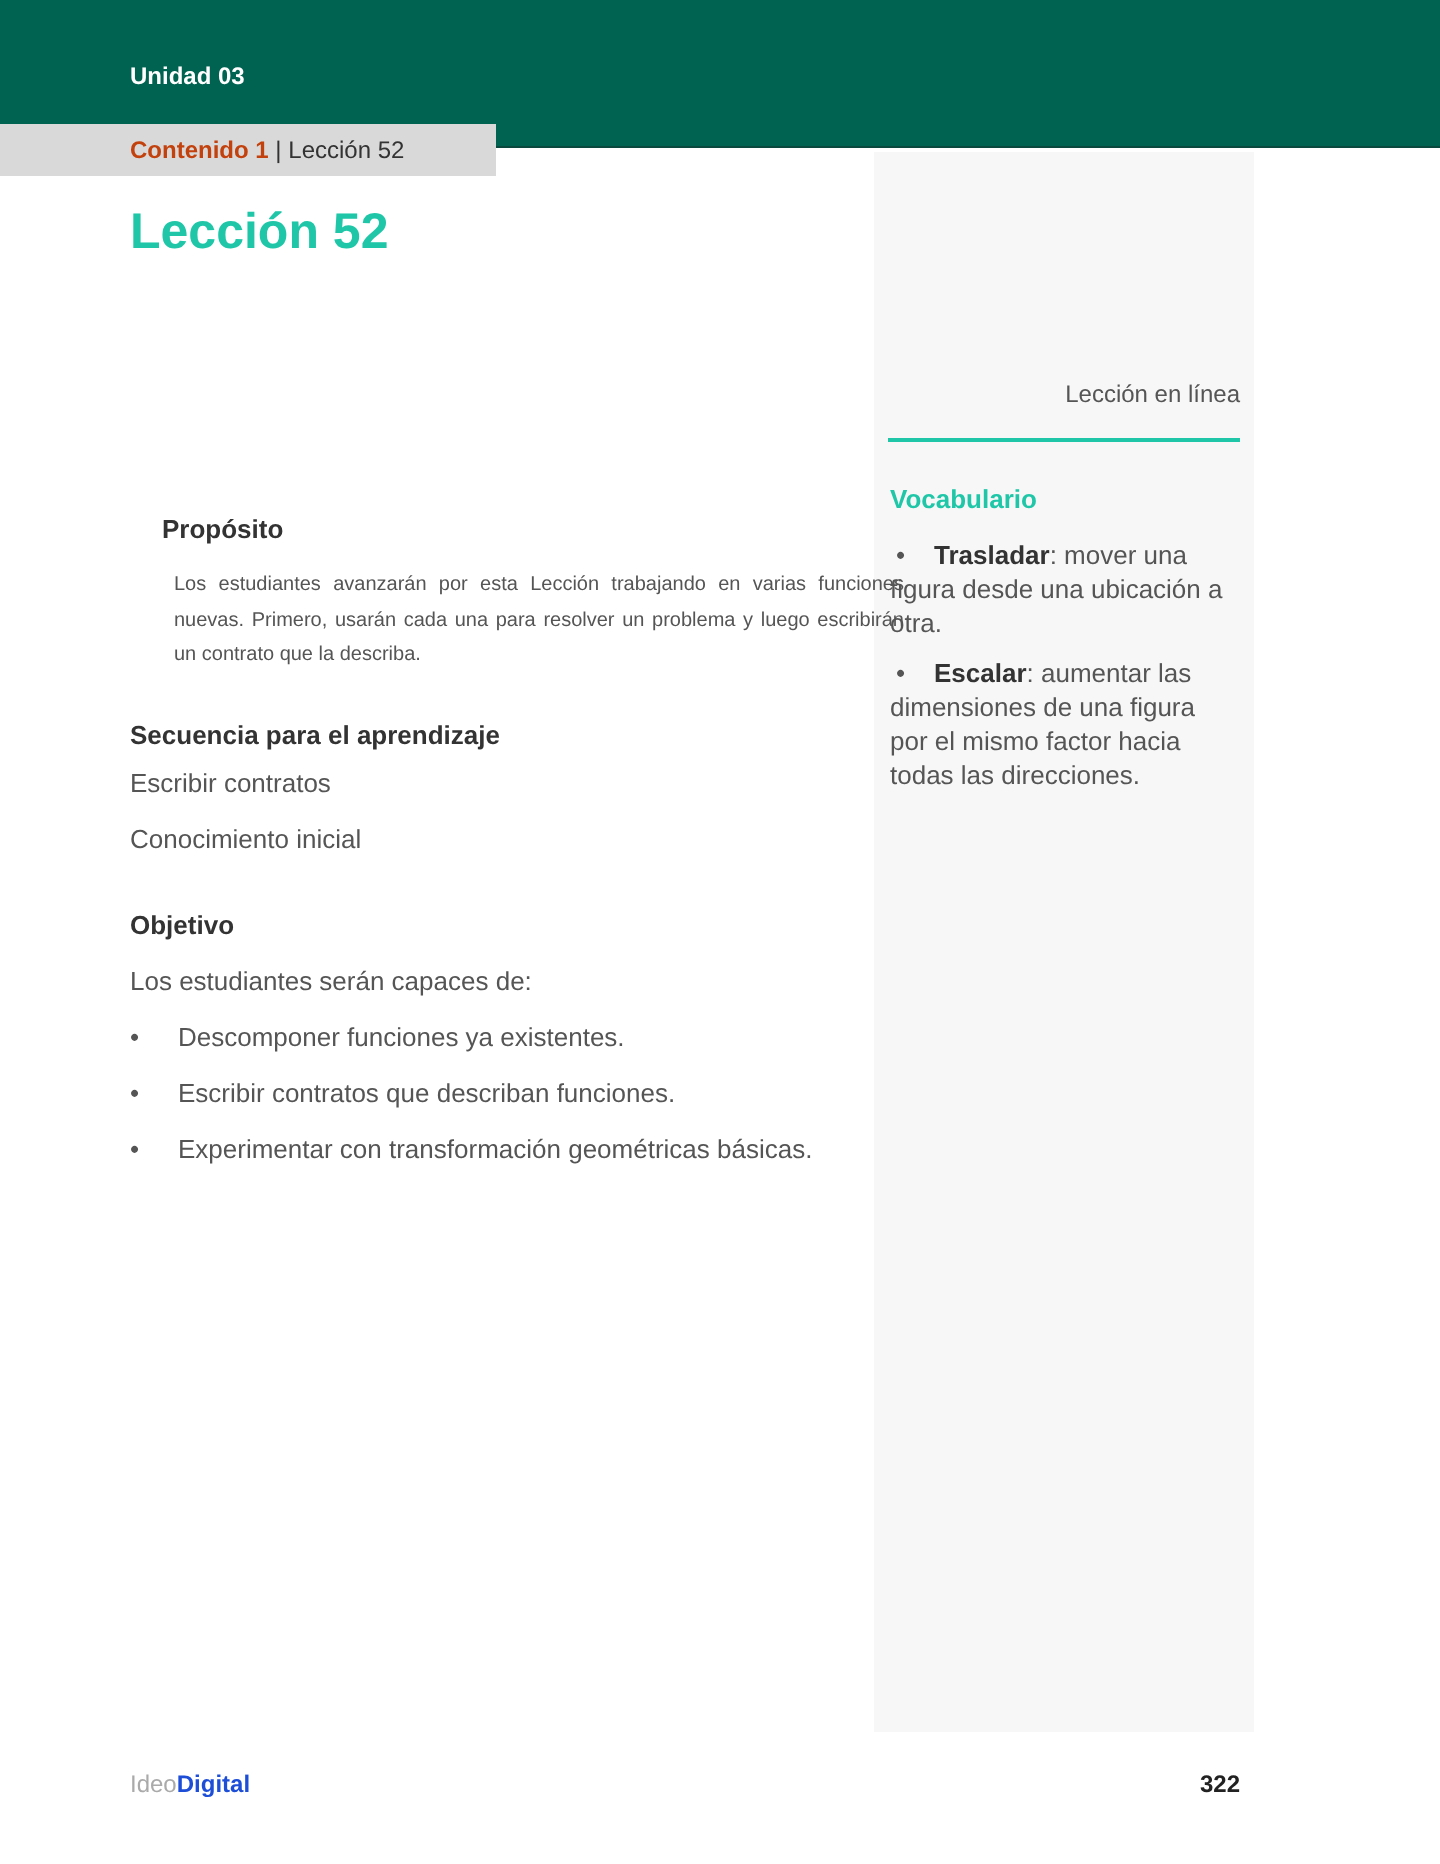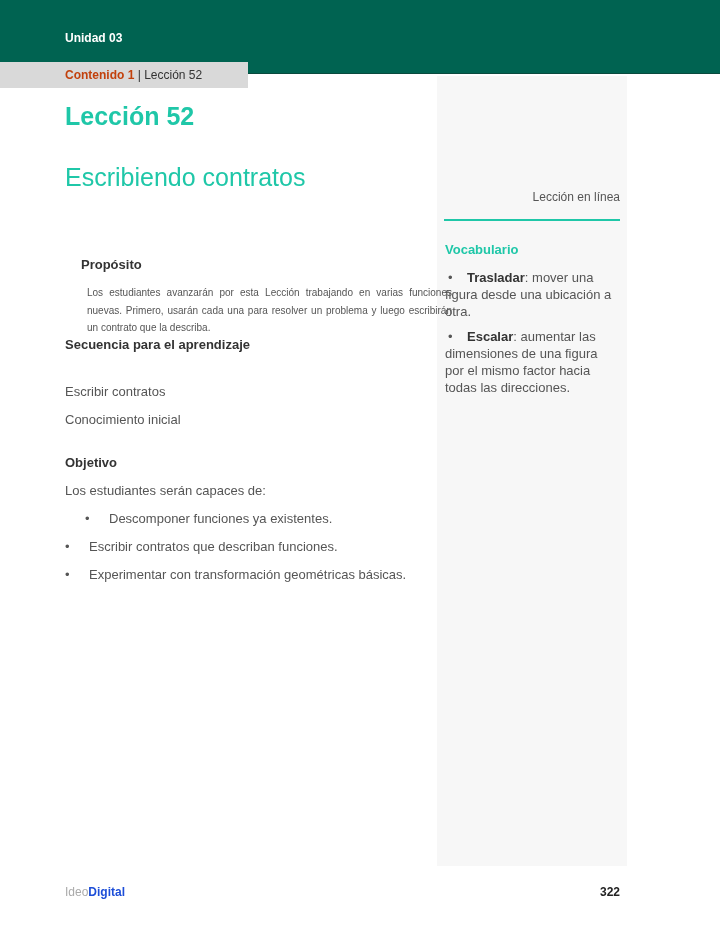--- a/index.html
+++ b/index.html
@@ -55,33 +55,32 @@
   <li>
     <span class="bul">•</span><b>Trasladar</b><span>: mover una figura desde una ubicación a otra.</span>
   </li>
   <li>
     <span class="bul">•</span><b>Escalar</b><span>: aumentar las dimensiones de una figura por el mismo factor hacia todas las direcciones.</span>
   </li>
 </ul>
 
 <div class="lesson-title">Lección 52</div>
 <div class="subtitle">
-  <div>Escribiendo contratos</div>
 </div>
 
 <div class="h" style="top:257px;padding-left:16px;">Propósito</div>
 <div class="p" style="top:284px;">Los estudiantes avanzarán por esta Lección trabajando en varias funciones nuevas. Primero, usarán cada una para resolver un problema y luego escribirán un contrato que la describa.</div>
 
-<div class="h" style="top:337px;text-align:right;">Secuencia para el aprendizaje</div>
+<div class="h" style="top:360px;text-align:right;">Secuencia para el aprendizaje</div>
 <div class="line" style="top:384px;">Escribir contratos</div>
 <div class="line" style="top:412px;">Conocimiento inicial</div>
 
 <div class="h" style="top:455px;">Objetivo</div>
 <div class="line" style="top:483px;">Los estudiantes serán capaces de:</div>
-<div class="bullet-row" style="top:511px;margin-left:20px;">
+<div class="bullet-row" style="top:511px;">
   <span class="dot">•</span><span>Descomponer funciones ya existentes.</span>
 </div>
 <div class="bullet-row" style="top:539px;">
   <span class="dot">•</span><span>Escribir contratos que describan funciones.</span>
 </div>
 <div class="bullet-row" style="top:567px;">
   <span class="dot">•</span><span>Experimentar con transformación geométricas básicas.</span>
 </div>
 
 <div class="footer-brand">

